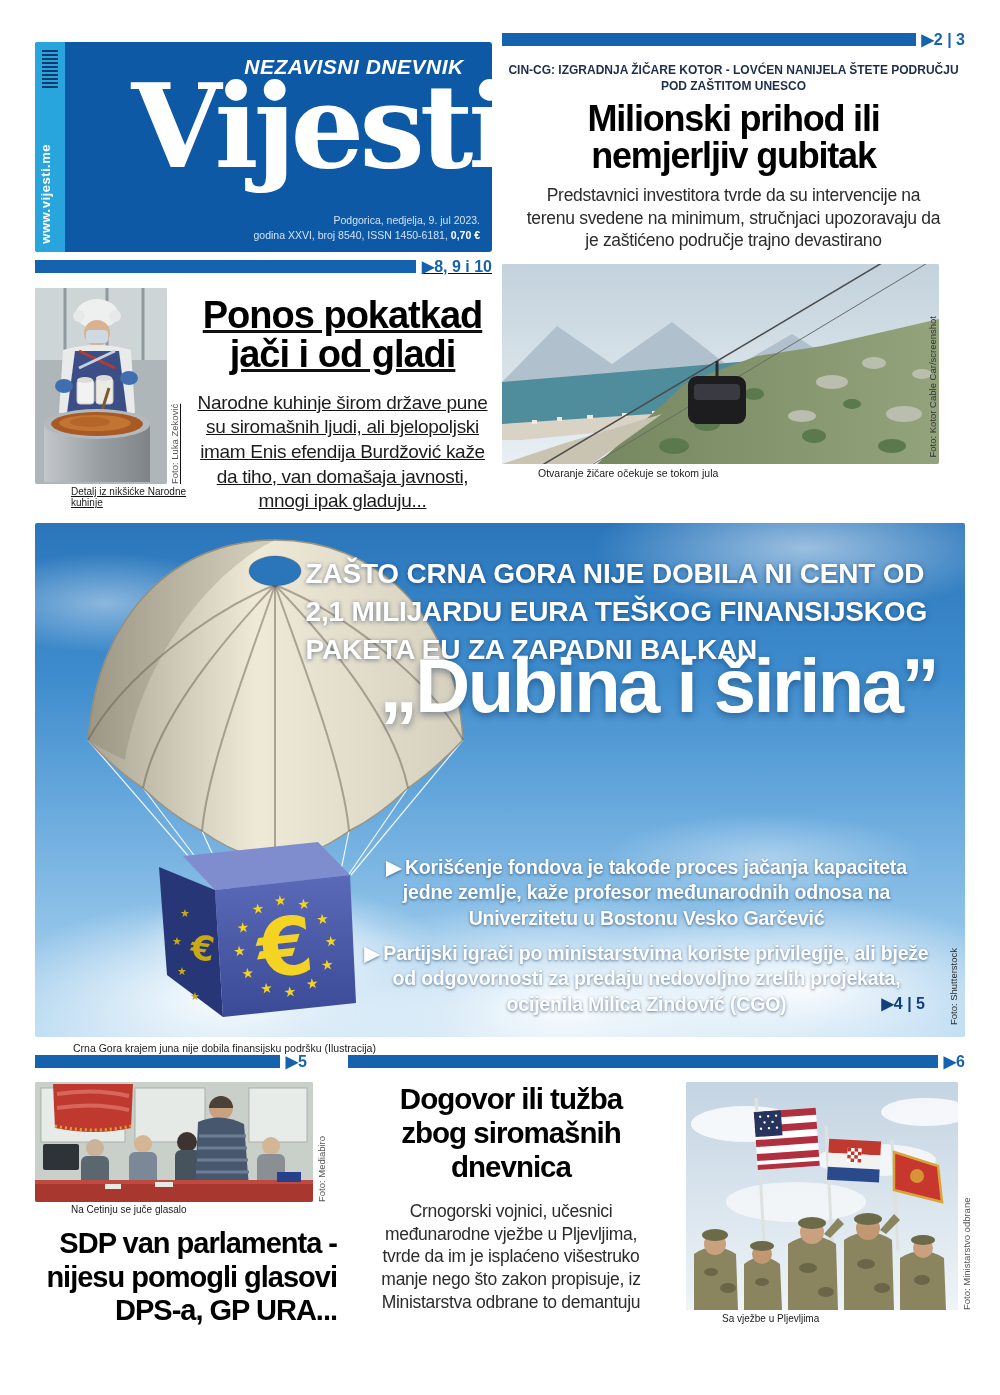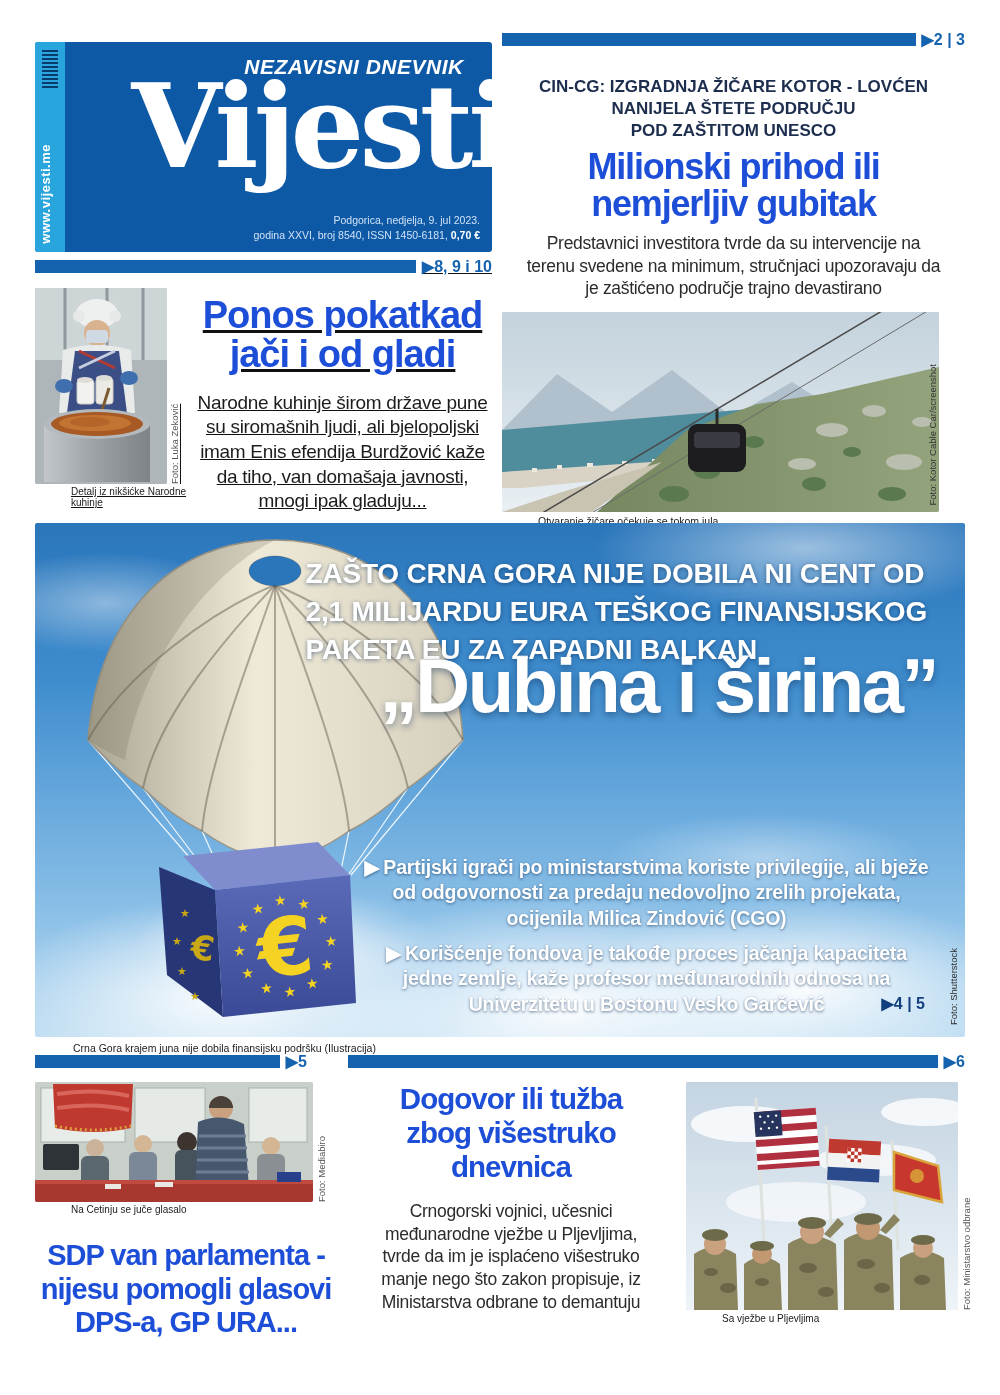--- a/index.html
+++ b/index.html
@@ -21,29 +21,29 @@
         font-family:"DejaVu Serif",serif;font-weight:bold;font-size:116px;line-height:1;letter-spacing:-5px;}
   .dateline{position:absolute;right:12px;bottom:9px;text-align:right;color:#cfe2f7;
             font-size:10.5px;line-height:1.45;}
   .dateline b{color:#fff;}
 
   
   .bar-row{display:flex;align-items:center;gap:6px;}
   .bar{flex:1;height:13px;background:#1563ae;}
   .pageref{color:#1563ae;font-weight:bold;font-size:16px;white-space:nowrap;}
   .kicker{font-weight:bold;color:#1d2d4d;text-align:center;}
-  .headline{font-weight:bold;color:#1d4ed8;text-align:center;}
+  .headline{font-weight:bold;color:#000000;text-align:center;}
   .deck{color:#2b2b2b;text-align:center;}
   .caption{font-size:10.5px;color:#1a1a1a;padding-left:36px;}
   .vcredit{writing-mode:vertical-rl;transform:rotate(180deg);font-size:9.5px;color:#555;
            align-self:flex-end;line-height:1;}
 
   
   .tr-block{left:502px;top:30px;width:463px;}
-  .tr-kicker{margin-top:27px;font-size:17px;line-height:1.3;}
+  .tr-kicker{margin-top:14px;font-size:12px;line-height:1.3;}
   .tr-headline{margin-top:6px;font-size:36px;line-height:1.03;letter-spacing:-1.2px;}
   .tr-deck{margin-top:10px;font-size:17.5px;line-height:1.28;letter-spacing:-.3px;}
   .photo-row{display:flex;gap:4px;margin-top:12px;}
   .photo-frame{position:relative;overflow:hidden;border-radius:2px;background:#ccc;}
 
   
   .tl-block{left:35px;top:257px;width:457px;text-decoration:underline;}
   .tl-content{display:flex;gap:6px;margin-top:12px;}
   .tl-headline{font-size:38px;line-height:1.02;letter-spacing:-1px;}
   .tl-deck{margin-top:17px;font-size:19px;line-height:1.3;letter-spacing:-.3px;color:#1c1c1c;}
@@ -61,21 +61,21 @@
   .main-bullets p{margin:0 0 10px 0;}
   .bullet-arrow{margin-right:4px;}
   .main-pageref{right:40px;bottom:24px;color:#123f7e;font-weight:bold;font-size:16px;}
   .main-credit{right:6px;bottom:12px;color:#2b2b2b;position:absolute;writing-mode:vertical-rl;transform:rotate(180deg);font-size:9.5px;}
   .main-caption{left:37px;top:1042px;}
 
   
   .bbar-left{left:35px;top:1052px;width:272px;}
   .bbar-right{left:348px;top:1052px;width:617px;}
   .bl-block{left:35px;top:1082px;width:302px;}
-  .bl-headline{margin-top:24px;font-size:29px;line-height:1.16;letter-spacing:-1px;}
+  .bl-headline{margin-top:12px;font-size:29px;line-height:1.16;letter-spacing:-1px;text-align:right;}
   .bm-block{left:362px;top:1082px;width:298px;}
   .bm-headline{font-size:29.5px;line-height:1.15;letter-spacing:-1px;}
   .bm-deck{margin-top:16px;font-size:17.5px;line-height:1.3;letter-spacing:-.3px;}
   .br-block{left:686px;top:1082px;width:290px;}
 </style>
 </head>
 <body>
 
 <div class="page">
 
@@ -296,26 +296,26 @@
       </g>
     </svg>
 
     <div class="abs main-kicker preline">ZAŠTO CRNA GORA NIJE DOBILA NI CENT OD
 2,1 MILIJARDU EURA TEŠKOG FINANSIJSKOG
 PAKETA EU ZA ZAPADNI BALKAN</div>
     <div class="abs main-headline">
       <div>„Dubina i širina”</div>
     </div>
     <div class="abs main-bullets">
+      <p><span class="bullet-arrow">▶</span><span class="preline">Korišćenje fondova je takođe proces jačanja kapaciteta
+jedne zemlje, kaže profesor međunarodnih odnosa na
+Univerzitetu u Bostonu Vesko Garčević</span></p>
       <p><span class="bullet-arrow">▶</span><span class="preline">Partijski igrači po ministarstvima koriste privilegije, ali bježe
 od odgovornosti za predaju nedovoljno zrelih projekata,
 ocijenila Milica Zindović (CGO)</span></p>
-      <p><span class="bullet-arrow">▶</span><span class="preline">Korišćenje fondova je takođe proces jačanja kapaciteta
-jedne zemlje, kaže profesor međunarodnih odnosa na
-Univerzitetu u Bostonu Vesko Garčević</span></p>
     </div>
     <div class="abs main-pageref">▶4 | 5</div>
     <div class="main-credit">Foto: Shutterstock</div>
   </div>
   <div class="abs caption main-caption">Crna Gora krajem juna nije dobila finansijsku podršku (Ilustracija)</div>
 
   <div class="abs bar-row bbar-left">
     <div class="bar"></div>
     <div class="pageref">▶5</div>
   </div>
@@ -368,21 +368,21 @@
       <div class="vcredit" style="height:120px;display:flex;align-items:flex-end;">Foto: Mediabiro</div>
     </div>
     <div class="caption" style="font-size:10px;margin-top:2px;">Na Cetinju se juče glasalo</div>
     <div class="headline bl-headline preline">SDP van parlamenta -
 nijesu pomogli glasovi
 DPS-a, GP URA...</div>
   </div>
 
   <div class="abs bm-block">
     <div class="headline bm-headline preline">Dogovor ili tužba
-zbog višestruko
+zbog siromašnih
 dnevnica</div>
     <div class="deck bm-deck preline">Crnogorski vojnici, učesnici
 međunarodne vježbe u Pljevljima,
 tvrde da im je isplaćeno višestruko
 manje nego što zakon propisuje, iz
 Ministarstva odbrane to demantuju</div>
   </div>
 
   <div class="abs br-block">
     <div style="display:flex;gap:4px;">

